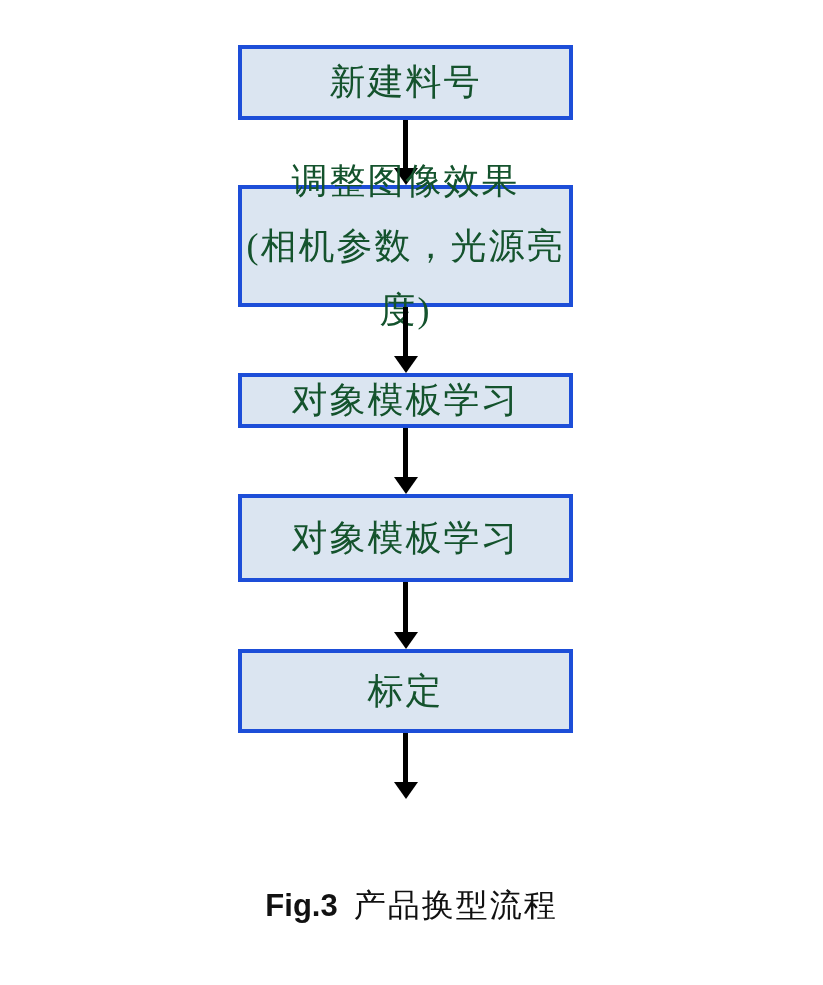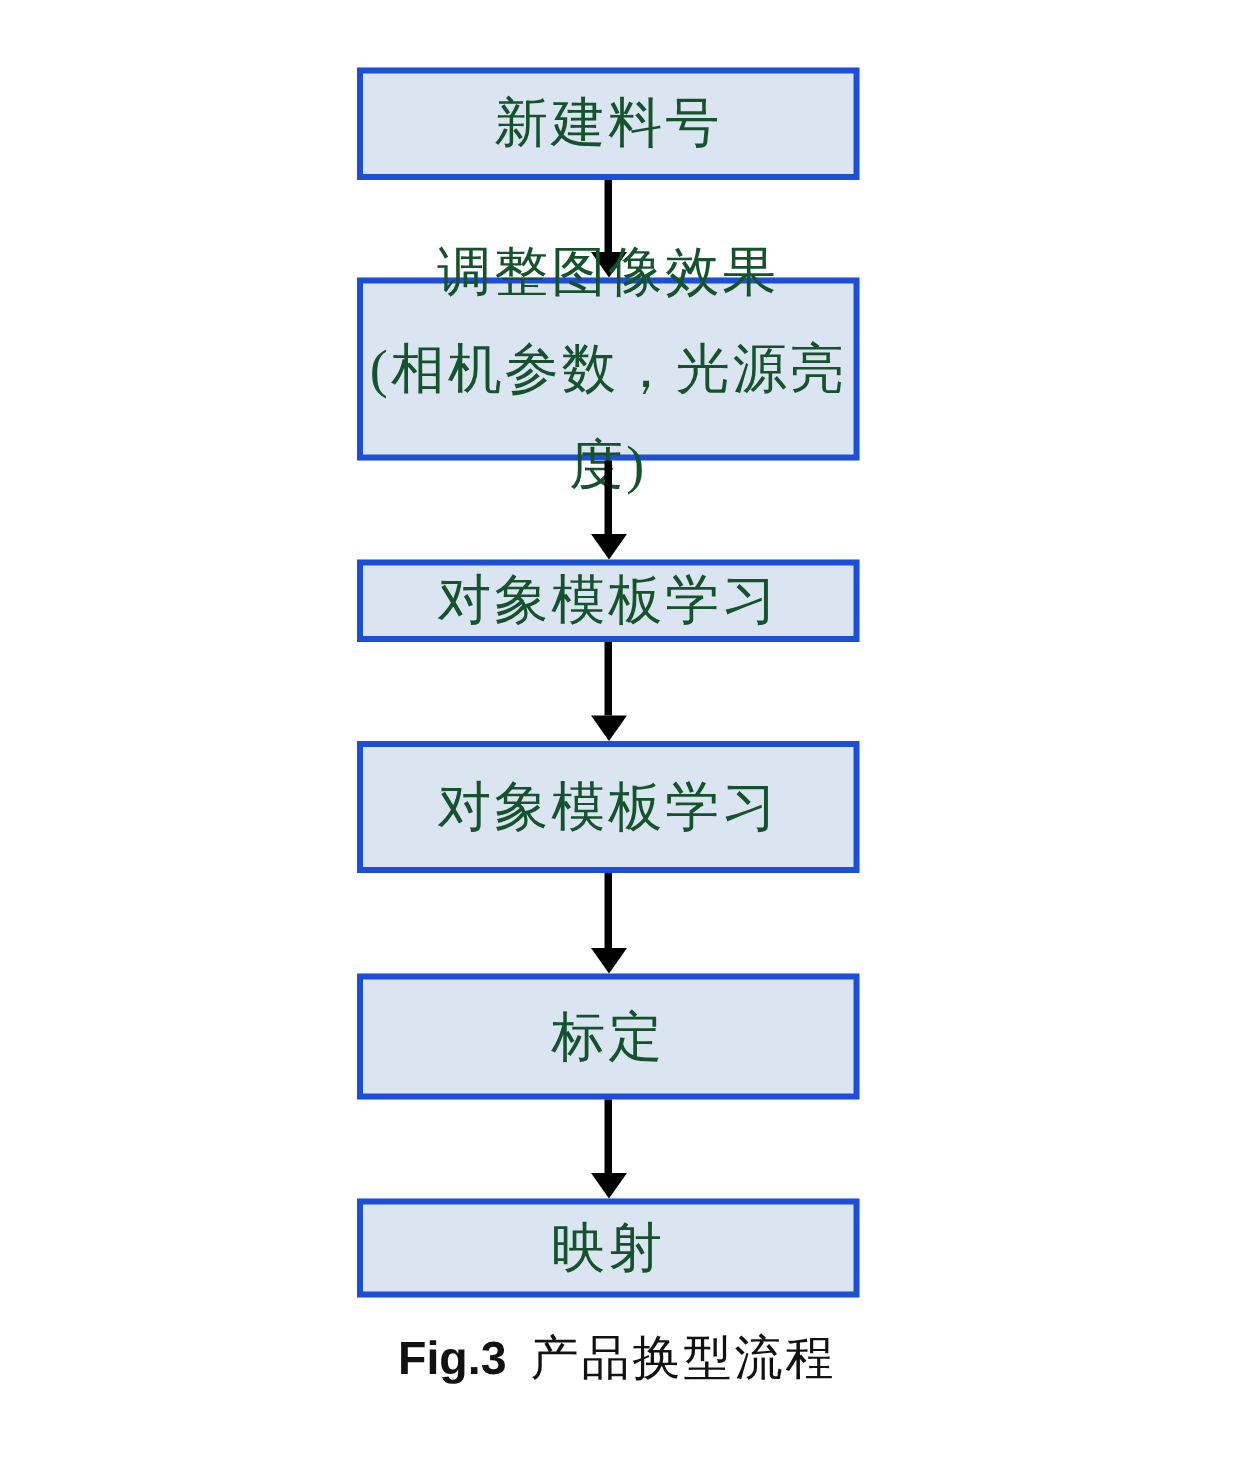--- a/index.html
+++ b/index.html
@@ -136,23 +136,20 @@
 
     <div class="node n5">
       <span class="line">标定</span>
     </div>
 
     <div class="arrow a5">
       <div class="stem"></div>
       <div class="head"></div>
     </div>
 
-    <div class="node n6">
-      <span class="line">映射</span>
-    </div>
 
   </div>
 
   <div class="caption">
     <span class="fig-label">Fig.3</span><span class="fig-title">产品换型流程</span>
   </div>
 
 </div>
 
 </body></html>

